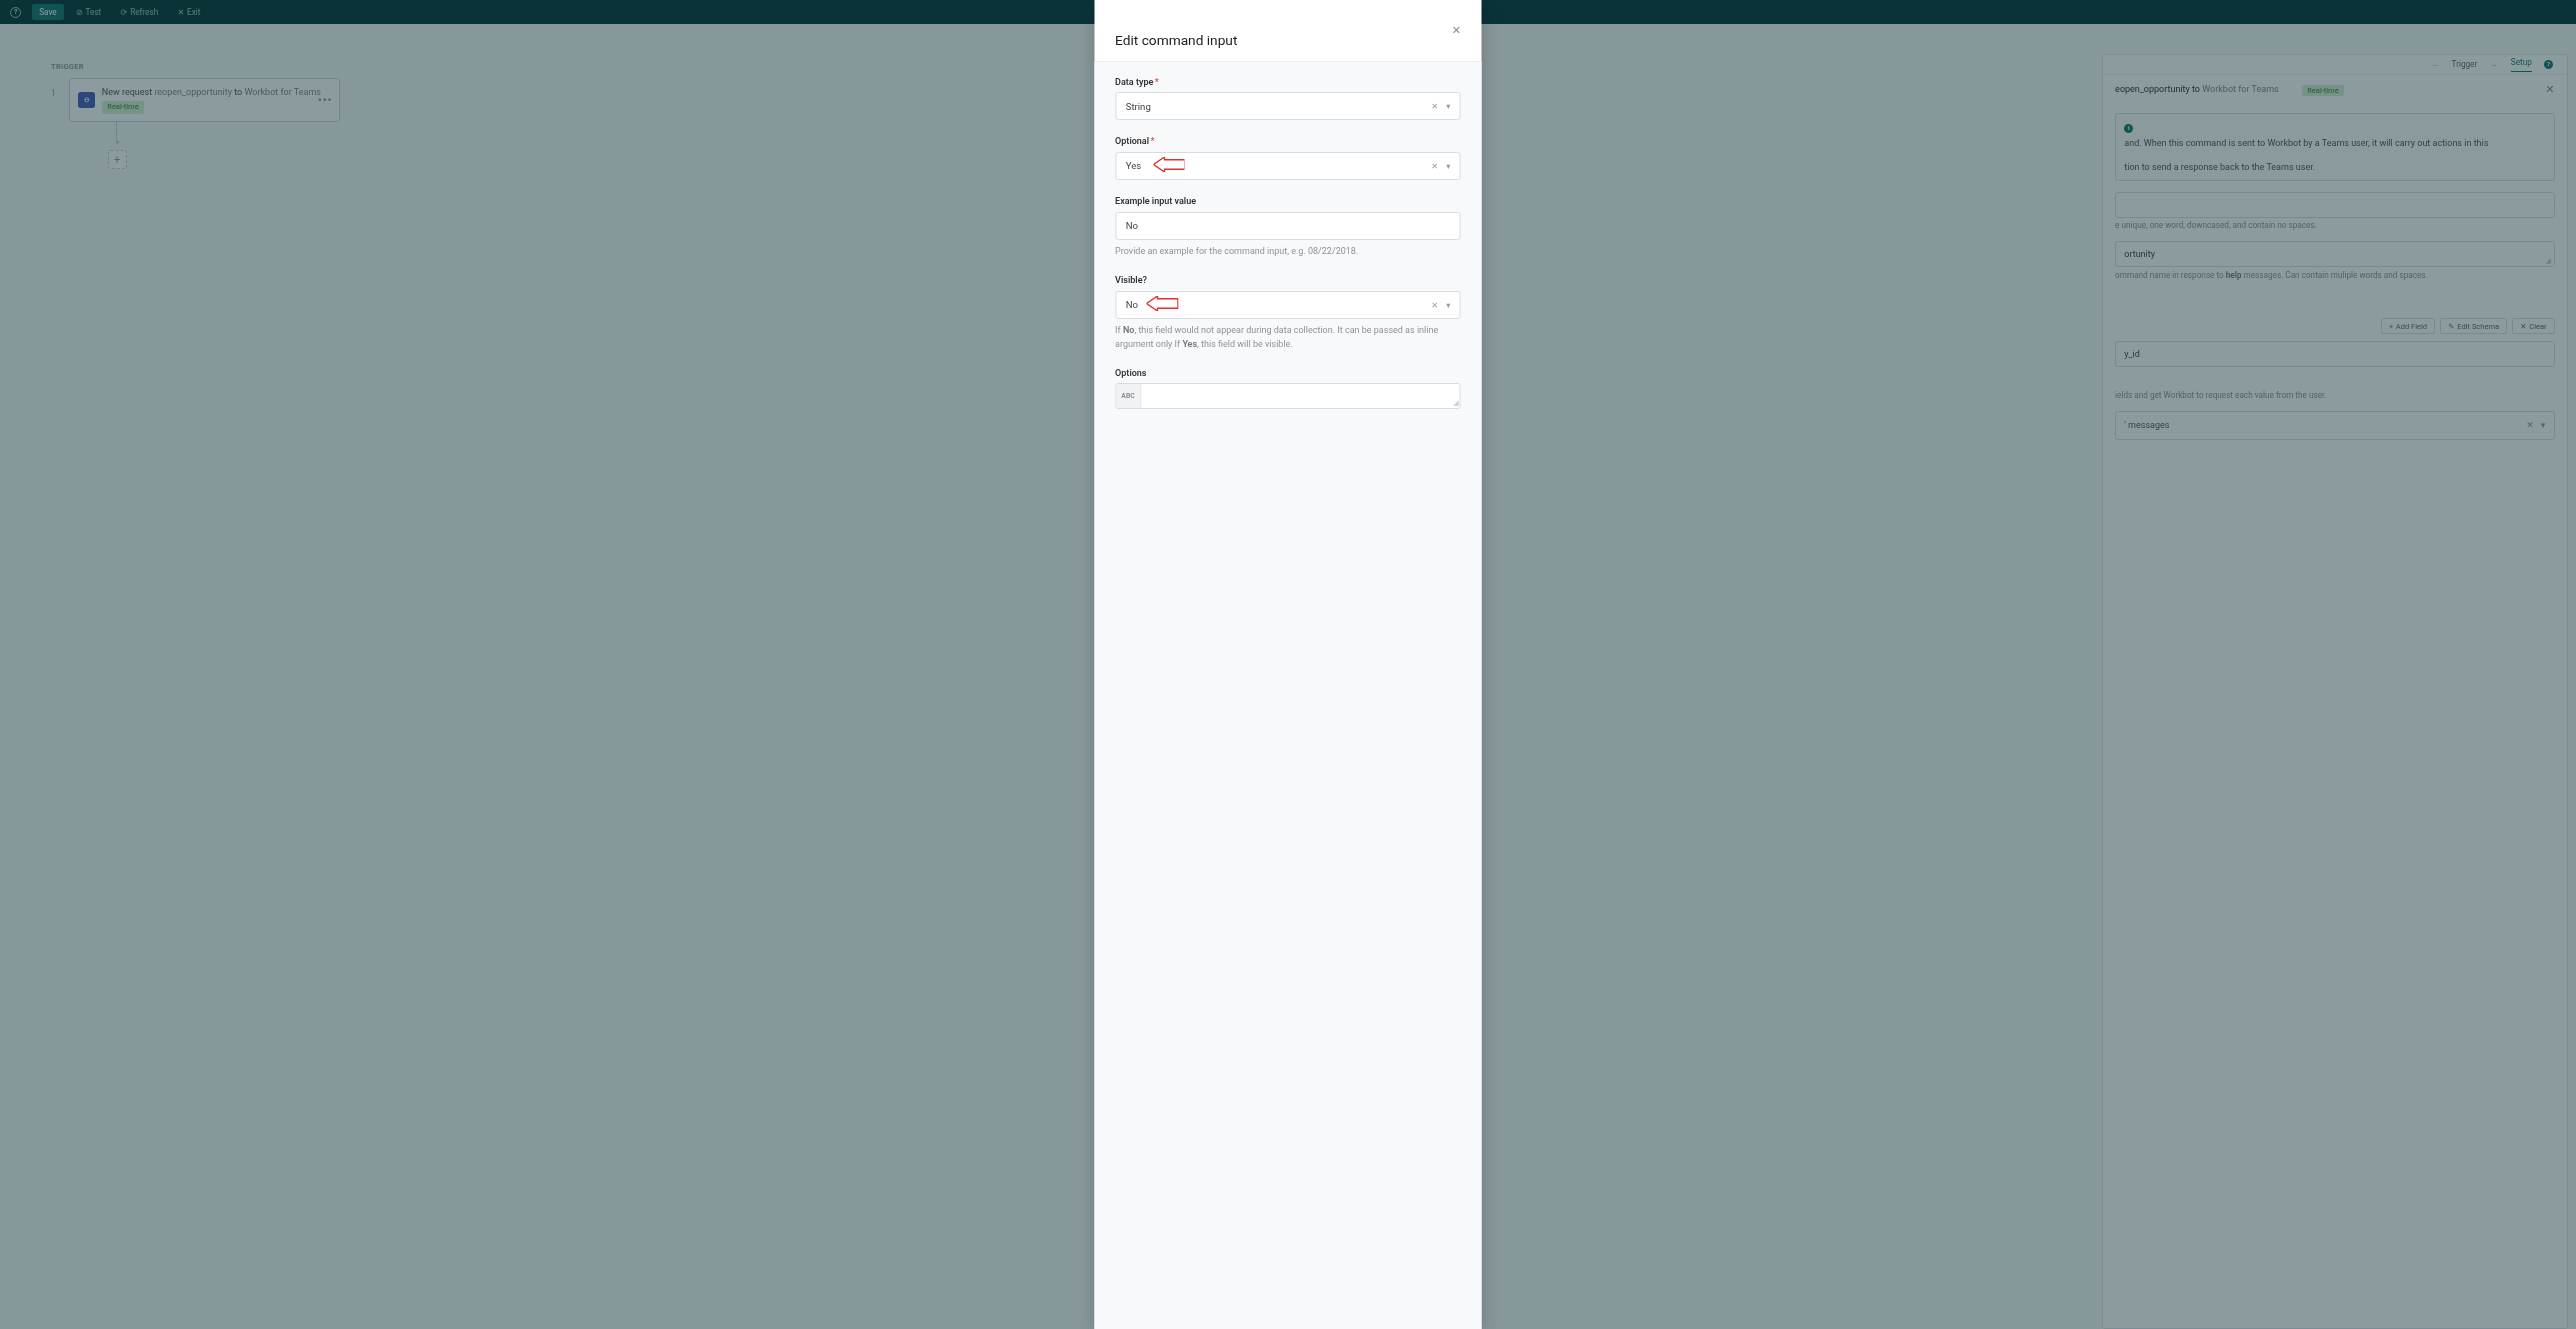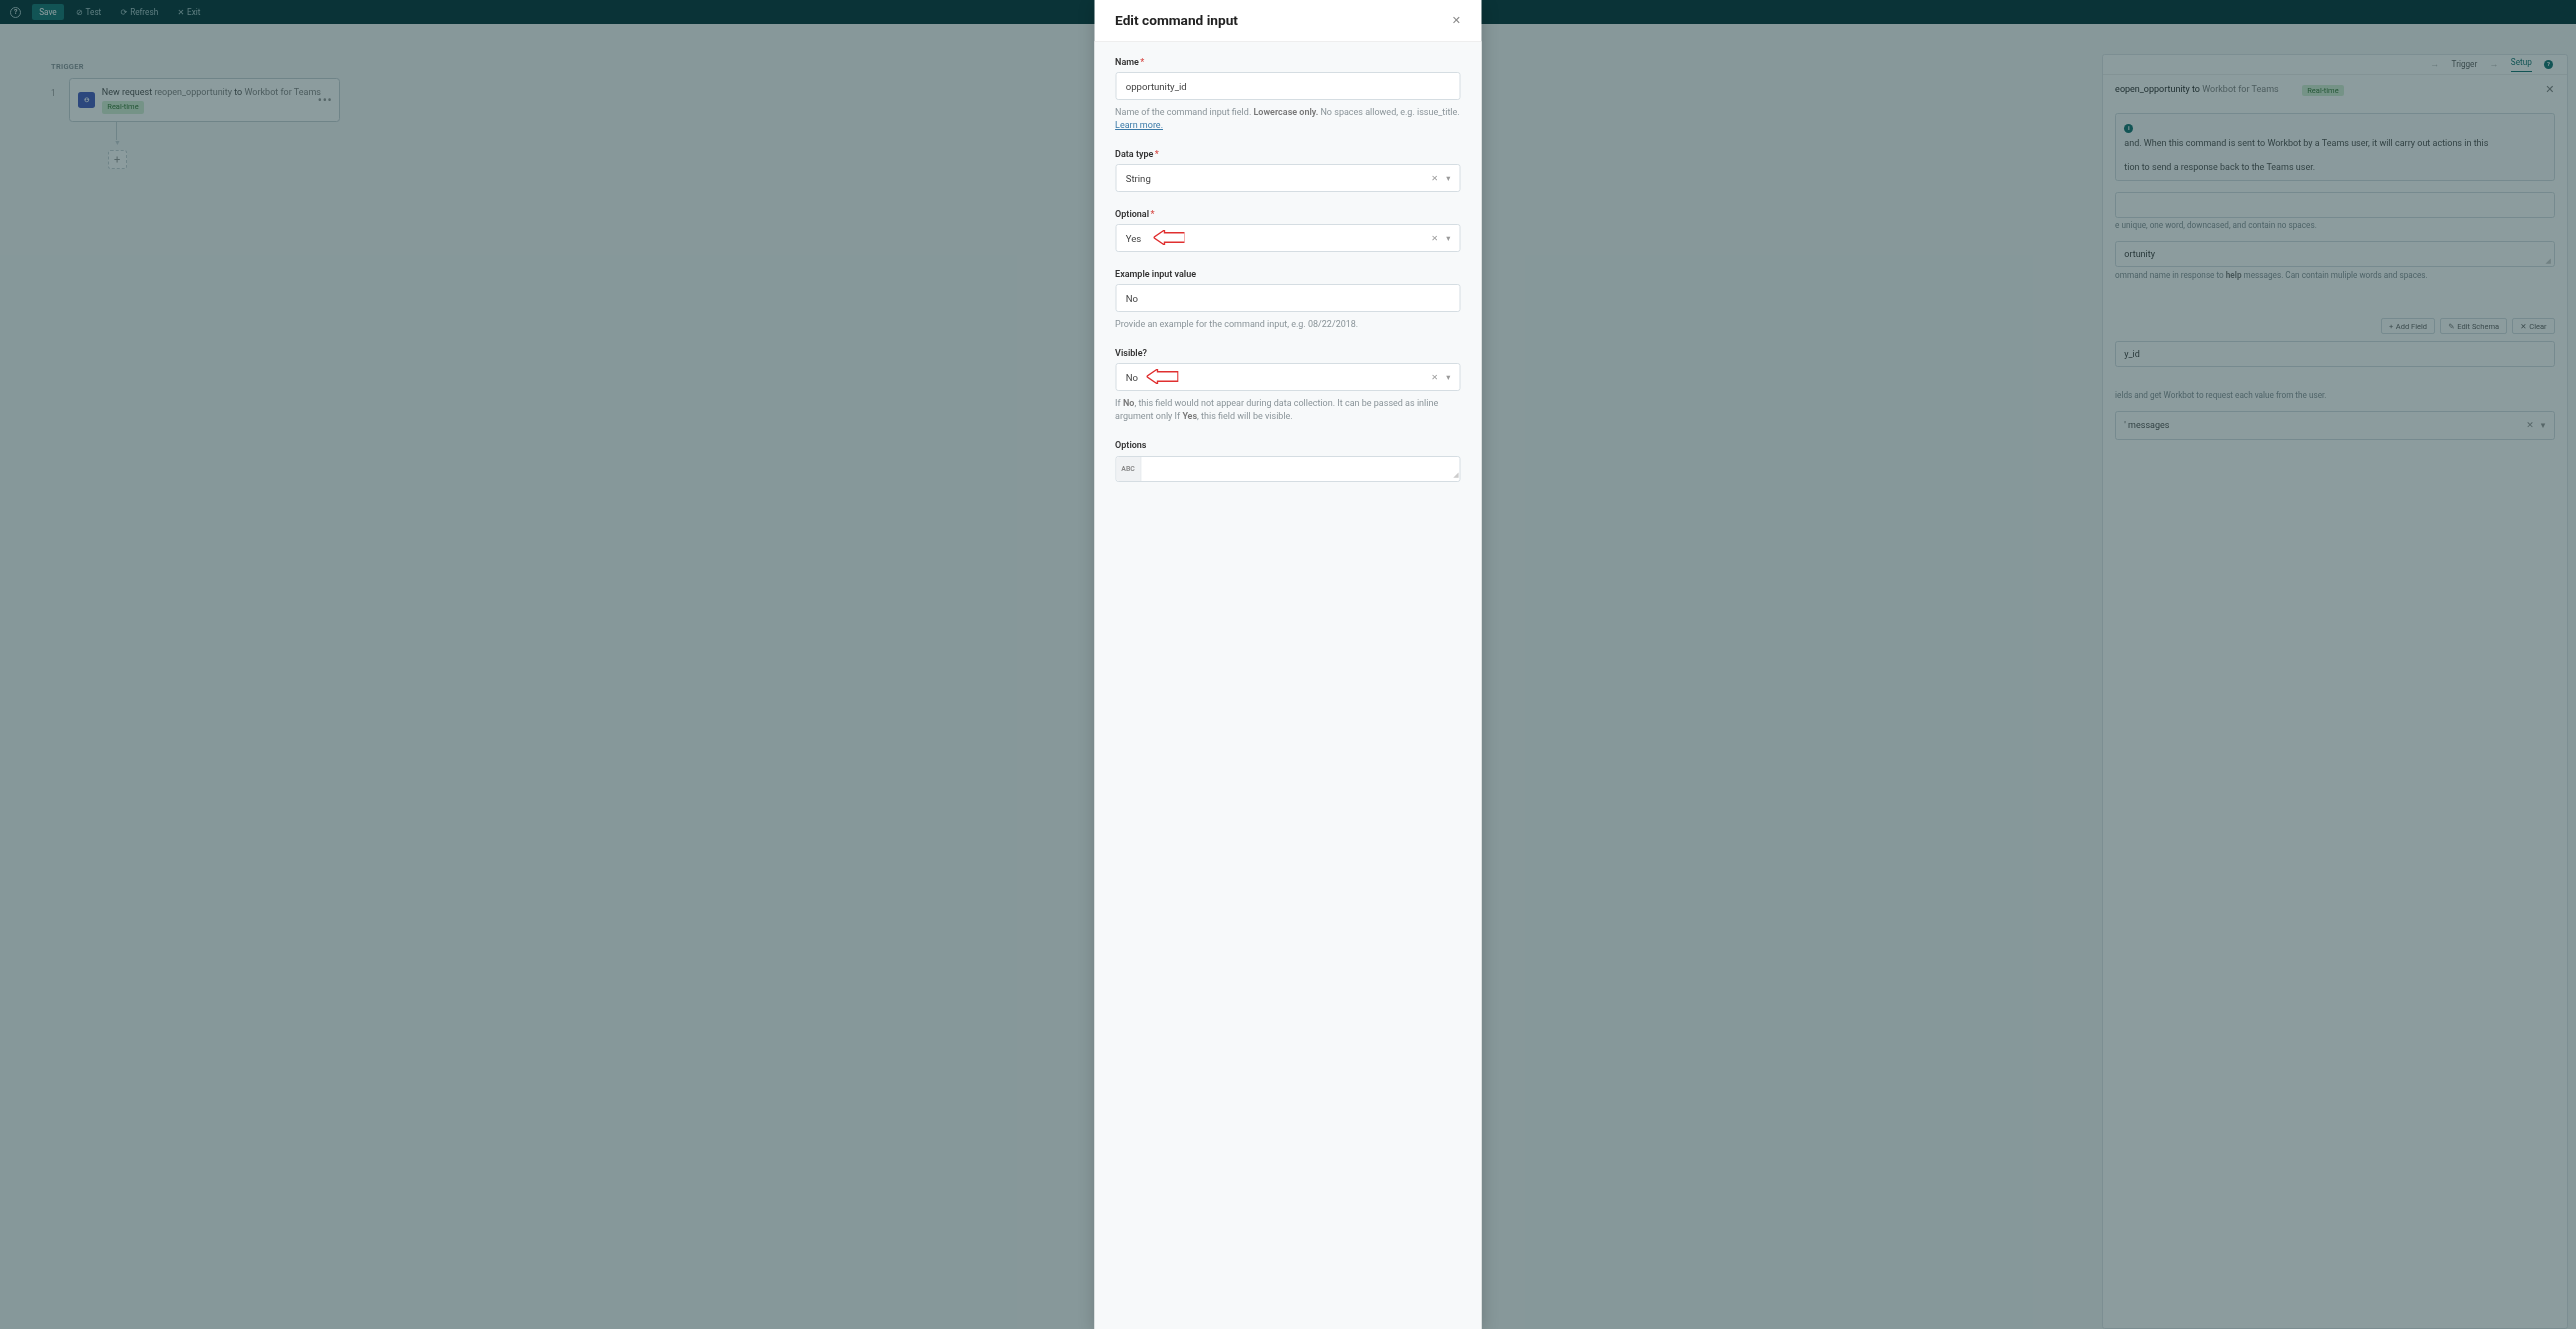--- a/index.html
+++ b/index.html
@@ -52,21 +52,21 @@
 .pill-btn { border: 0.7px solid #d5dde2; border-radius: 2.1px; padding: 2.7px 6.9px; font-size: 7.5px; color: #666; background: #fff; cursor: pointer; display: inline-flex; align-items: center; gap: 2.7px; }
 .right-section-header { display: flex; align-items: center; padding: 8.2px; border: 0.7px solid #d5dde2; border-radius: 2.7px; margin-top: 11px; font-size: 9px; }
 .right-section-header .ctrls { margin-left: auto; color: #999; display: flex; gap: 6.9px; }
 
 
 .overlay { position: absolute; inset: 0; background: rgba(10, 45, 48, 0.47); }
 
 
 .modal { position: absolute; top: 0; left: 50%; transform: translateX(-50%); width: 387px; bottom: 0; background: #fff; box-shadow: 0 2.7px 16.4px rgba(0,0,0,0.2); display: flex; flex-direction: column; }
 .modal-header { display: flex; align-items: center; padding: 12.3px 20.6px; border-bottom: 0.7px solid #eee; }
-.modal-title { font-size: 13.7px; font-weight: 700; color: #222; flex: 1; }
+.modal-title { font-size: 13.7px; font-weight: 400; color: #222; flex: 1; margin-top: 20px; }
 .modal-close { font-size: 11px; color: #888; cursor: pointer; }
 .modal-body { flex: 1; overflow-y: auto; padding: 15px 20.6px; background: #f7f9fa; }
 .form-group { margin-bottom: 16.4px; }
 .form-label { font-size: 9px; font-weight: 600; color: #333; margin-bottom: 5.5px; display: block; }
 .form-label .req { color: #d9534f; margin-left: 1.4px; }
 .form-input { width: 100%; border: 0.7px solid #d5dde2; border-radius: 2.7px; padding: 7.5px 9.6px; font-size: 9.6px; color: #444; background: #fff; }
 .form-select { width: 100%; border: 0.7px solid #d5dde2; border-radius: 2.7px; padding: 7.5px 9.6px; font-size: 9.6px; color: #444; background: #fff; display: flex; align-items: center; position: relative; }
 .form-select .value { flex: 1; }
 .form-select .ctrls { display: flex; gap: 8.2px; color: #999; font-size: 8.2px; }
 .form-helper { font-size: 9px; color: #8a9499; margin-top: 5.5px; line-height: 1.5; }
@@ -179,27 +179,20 @@
 
 <div class="overlay"></div>
 
 <div class="modal">
   <div class="modal-header">
     <span class="modal-title">Edit command input</span>
     <span class="modal-close">✕</span>
   </div>
   <div class="modal-body">
 
-    <div class="form-group">
-      <label class="form-label"><span>Name</span><span class="req">*</span></label>
-      <input class="form-input" value="opportunity_id" style="">
-      <div class="form-helper">
-        <span>Name of the command input field. </span><b>Lowercase only.</b><span> No spaces allowed, e.g. issue_title. </span><a href="#">Learn more.</a>
-      </div>
-    </div>
 
     <div class="form-group">
       <label class="form-label"><span>Data type</span><span class="req">*</span></label>
       <div class="form-select">
         <span class="value">String</span>
         <span class="ctrls">
             <span>✕</span>
             <span>▾</span>
           </span>
       </div>

